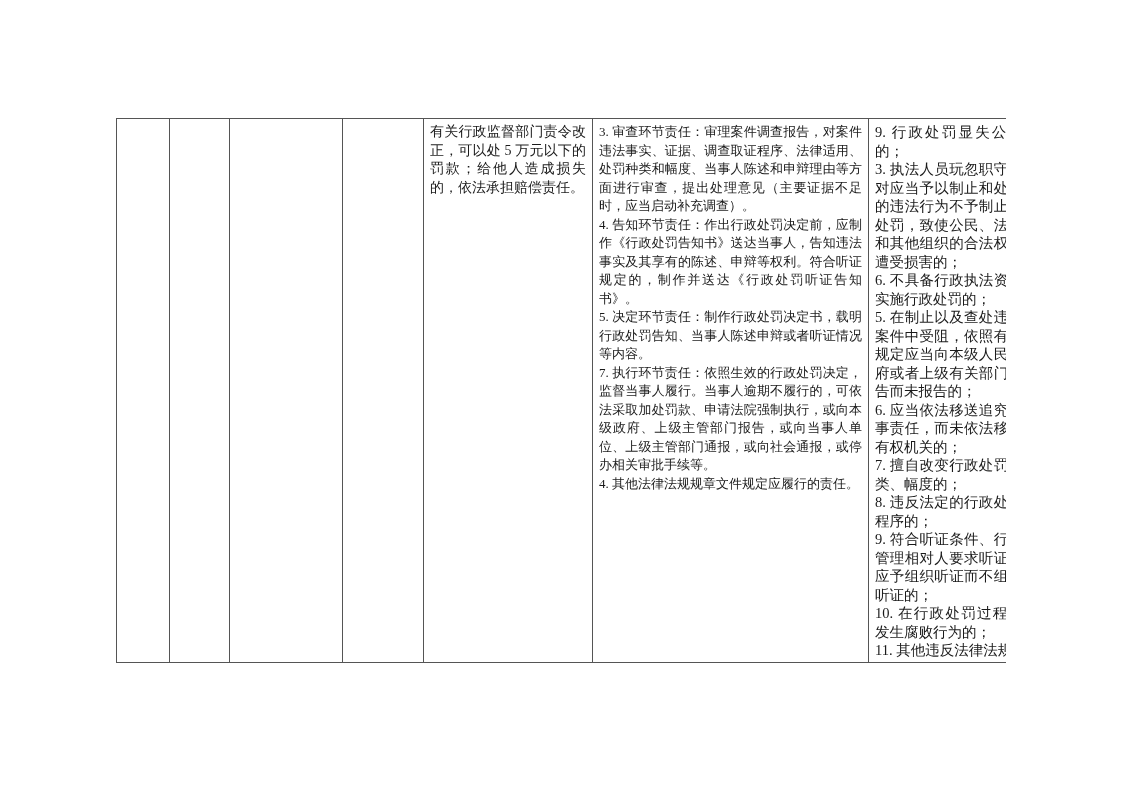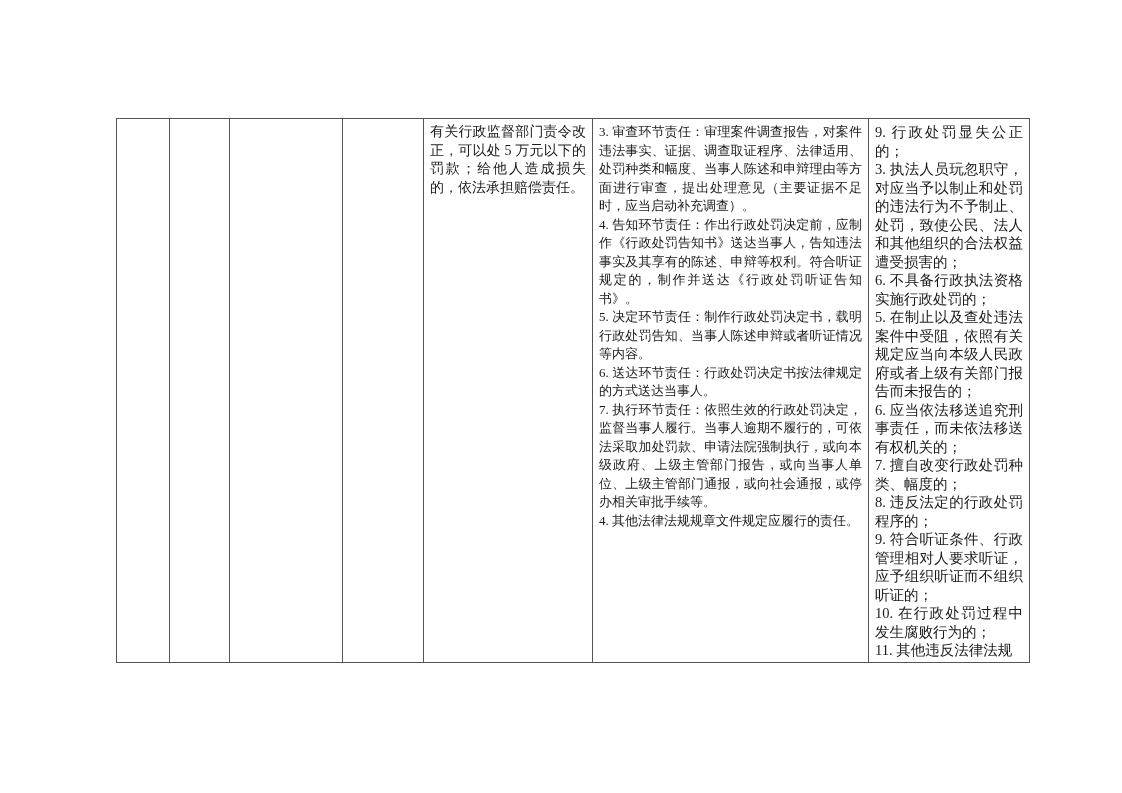--- a/index.html
+++ b/index.html
@@ -12,21 +12,20 @@
     background: #ffffff;
     font-family: "Liberation Serif", "DejaVu Serif", serif;
     color: #1a1a1a;
   }
   .page {
     position: relative;
     width: 1006px;
     height: 793px;
     background: #ffffff;
     overflow: hidden;
-    padding-left: 47px;
   }
   .doc-table {
     position: absolute;
     left: 116px;
     top: 118px;
     width: 912px;
     height: 543px;
     display: flex;
     flex-direction: row;
     border: 1px solid #555555;
@@ -69,21 +68,20 @@
     <div class="cell c4"></div>
 
     <div class="cell c5">
       <p>有关行政监督部门责令改正，可以处 5 万元以下的罚款；给他人造成损失的，依法承担赔偿责任。</p>
     </div>
 
     <div class="cell c6">
       <p>3. 审查环节责任：审理案件调查报告，对案件违法事实、证据、调查取证程序、法律适用、处罚种类和幅度、当事人陈述和申辩理由等方面进行审查，提出处理意见（主要证据不足时，应当启动补充调查）。</p>
       <p>4. 告知环节责任：作出行政处罚决定前，应制作《行政处罚告知书》送达当事人，告知违法事实及其享有的陈述、申辩等权利。符合听证规定的，制作并送达《行政处罚听证告知书》。</p>
       <p>5. 决定环节责任：制作行政处罚决定书，载明行政处罚告知、当事人陈述申辩或者听证情况等内容。</p>
-      <p>6. 送达环节责任：行政处罚决定书按法律规定的方式送达当事人。</p>
       <p>7. 执行环节责任：依照生效的行政处罚决定，监督当事人履行。当事人逾期不履行的，可依法采取加处罚款、申请法院强制执行，或向本级政府、上级主管部门报告，或向当事人单位、上级主管部门通报，或向社会通报，或停办相关审批手续等。</p>
       <p>4. 其他法律法规规章文件规定应履行的责任。</p>
     </div>
 
     <div class="cell c7">
       <p>9. 行政处罚显失公正的；</p>
       <p>3. 执法人员玩忽职守，对应当予以制止和处罚的违法行为不予制止、处罚，致使公民、法人和其他组织的合法权益遭受损害的；</p>
       <p>6. 不具备行政执法资格实施行政处罚的；</p>
       <p>5. 在制止以及查处违法案件中受阻，依照有关规定应当向本级人民政府或者上级有关部门报告而未报告的；</p>
       <p>6. 应当依法移送追究刑事责任，而未依法移送有权机关的；</p>

